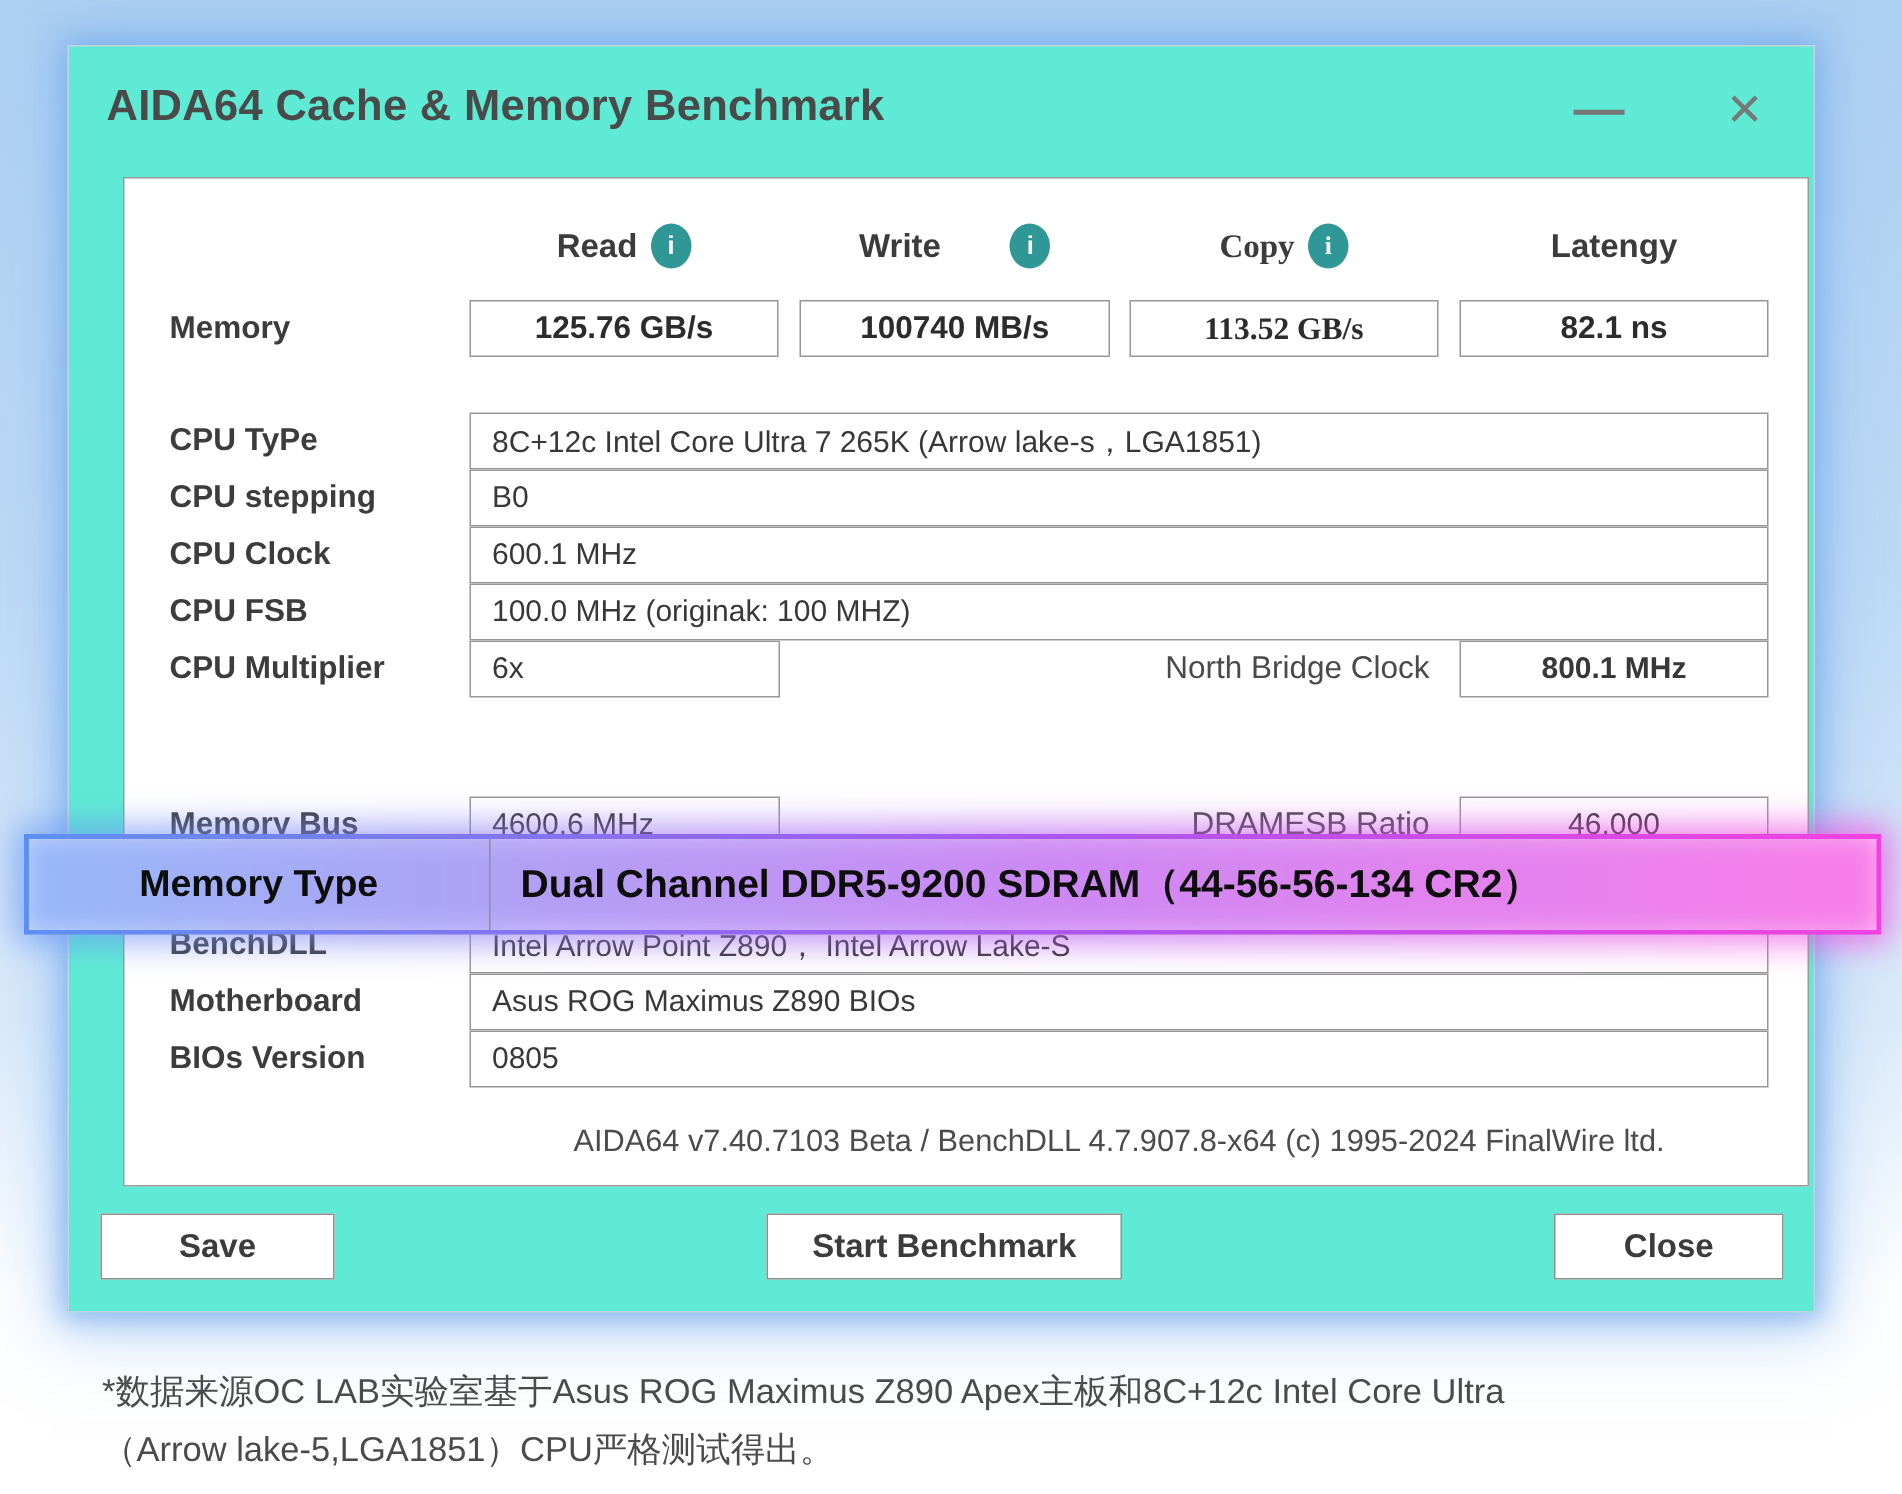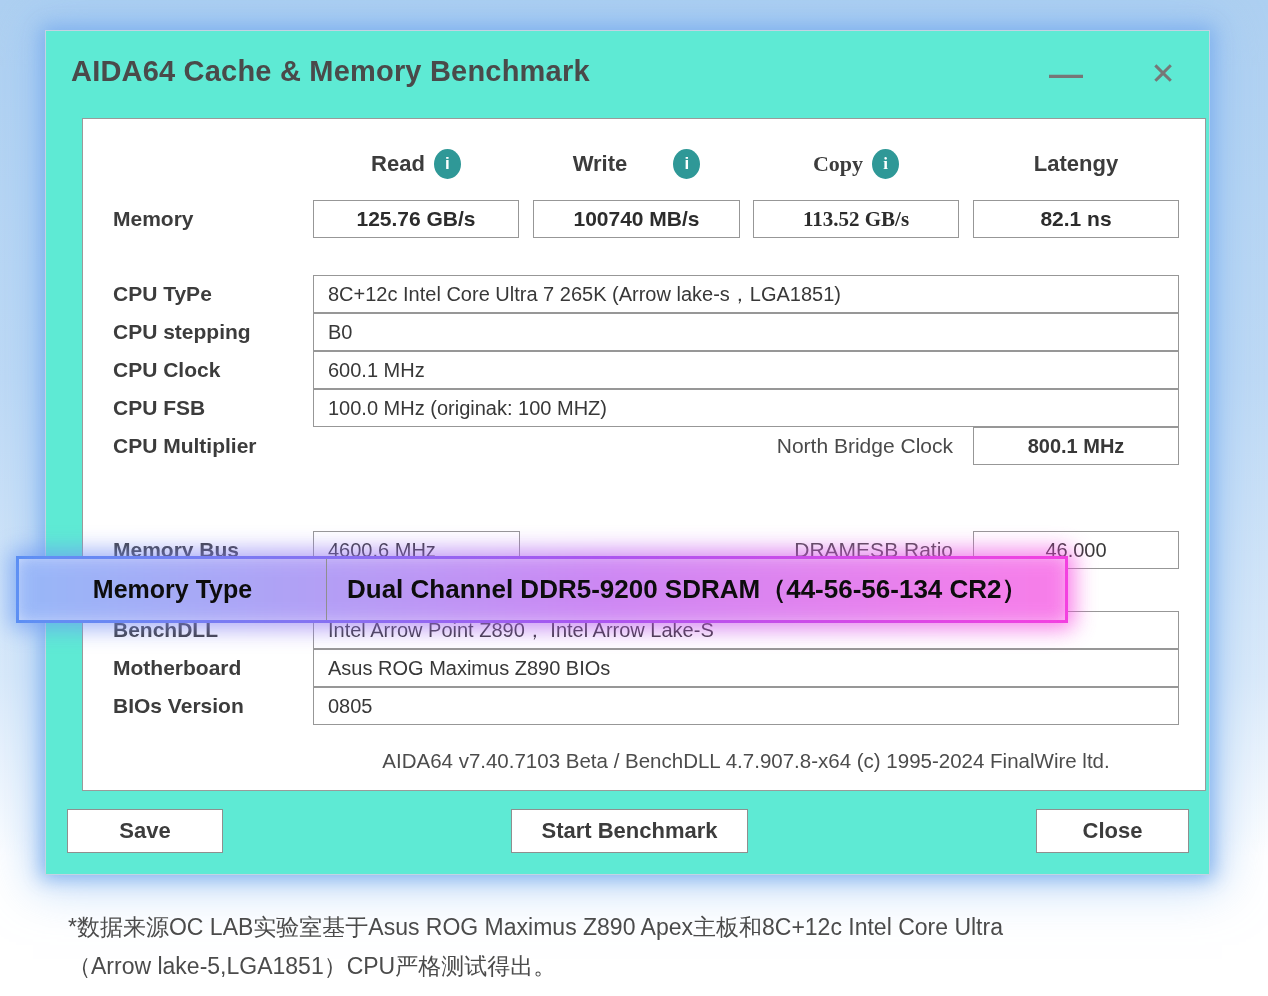--- a/index.html
+++ b/index.html
@@ -84,21 +84,21 @@
     border:1px solid #8f8f8f; background:#fff;
     display:flex; align-items:center; justify-content:center;
     font-size:22px; font-weight:bold; color:#3c3c3c; cursor:pointer;
   }
   .btn.save  { left:21px;  width:156px; }
   .btn.start { left:465px; width:237px; }
   .btn.close { left:990px; width:153px; }
 
   
   .overlay {
-    position:absolute; left:16px; top:556px; width:1052px; height:67px;
+    position:absolute; left:16px; top:556px; width:1238px; height:67px;
     border:3px solid transparent;
     background: linear-gradient(#fff,#fff) padding-box,
                 linear-gradient(90deg,#4f86f2 0%,#9a54f0 55%,#f23be0 100%) border-box;
     z-index:5;
     display:flex; align-items:stretch;
   }
   .overlay::before {
     content:""; position:absolute; inset:-9px; z-index:-1;
     background: linear-gradient(90deg,#6b9bf5 0%,#b757ef 55%,#f747e0 100%);
     filter: blur(11px); opacity:.7; border-radius:6px;
@@ -191,20 +191,23 @@
 
     <div class="row" style="top:270px">
       <span class="lbl">CPU FSB</span>
       <div class="fld full">
           <span>100.0 MHz (originak: 100 MHZ)</span>
         </div>
     </div>
 
     <div class="row" style="top:308px">
       <span class="lbl">CPU Multiplier</span>
+      <div class="fld small">
+          <span>6x</span>
+        </div>
       <span class="xlbl">North Bridge Clock</span>
       <div class="fld right" style="justify-content:center;font-weight:bold;">
           <span>800.1 MHz</span>
         </div>
     </div>
 
     <div class="row" style="top:412px">
       <span class="lbl">Memory Bus</span>
       <div class="fld small">
           <span>4600.6 MHz</span>

